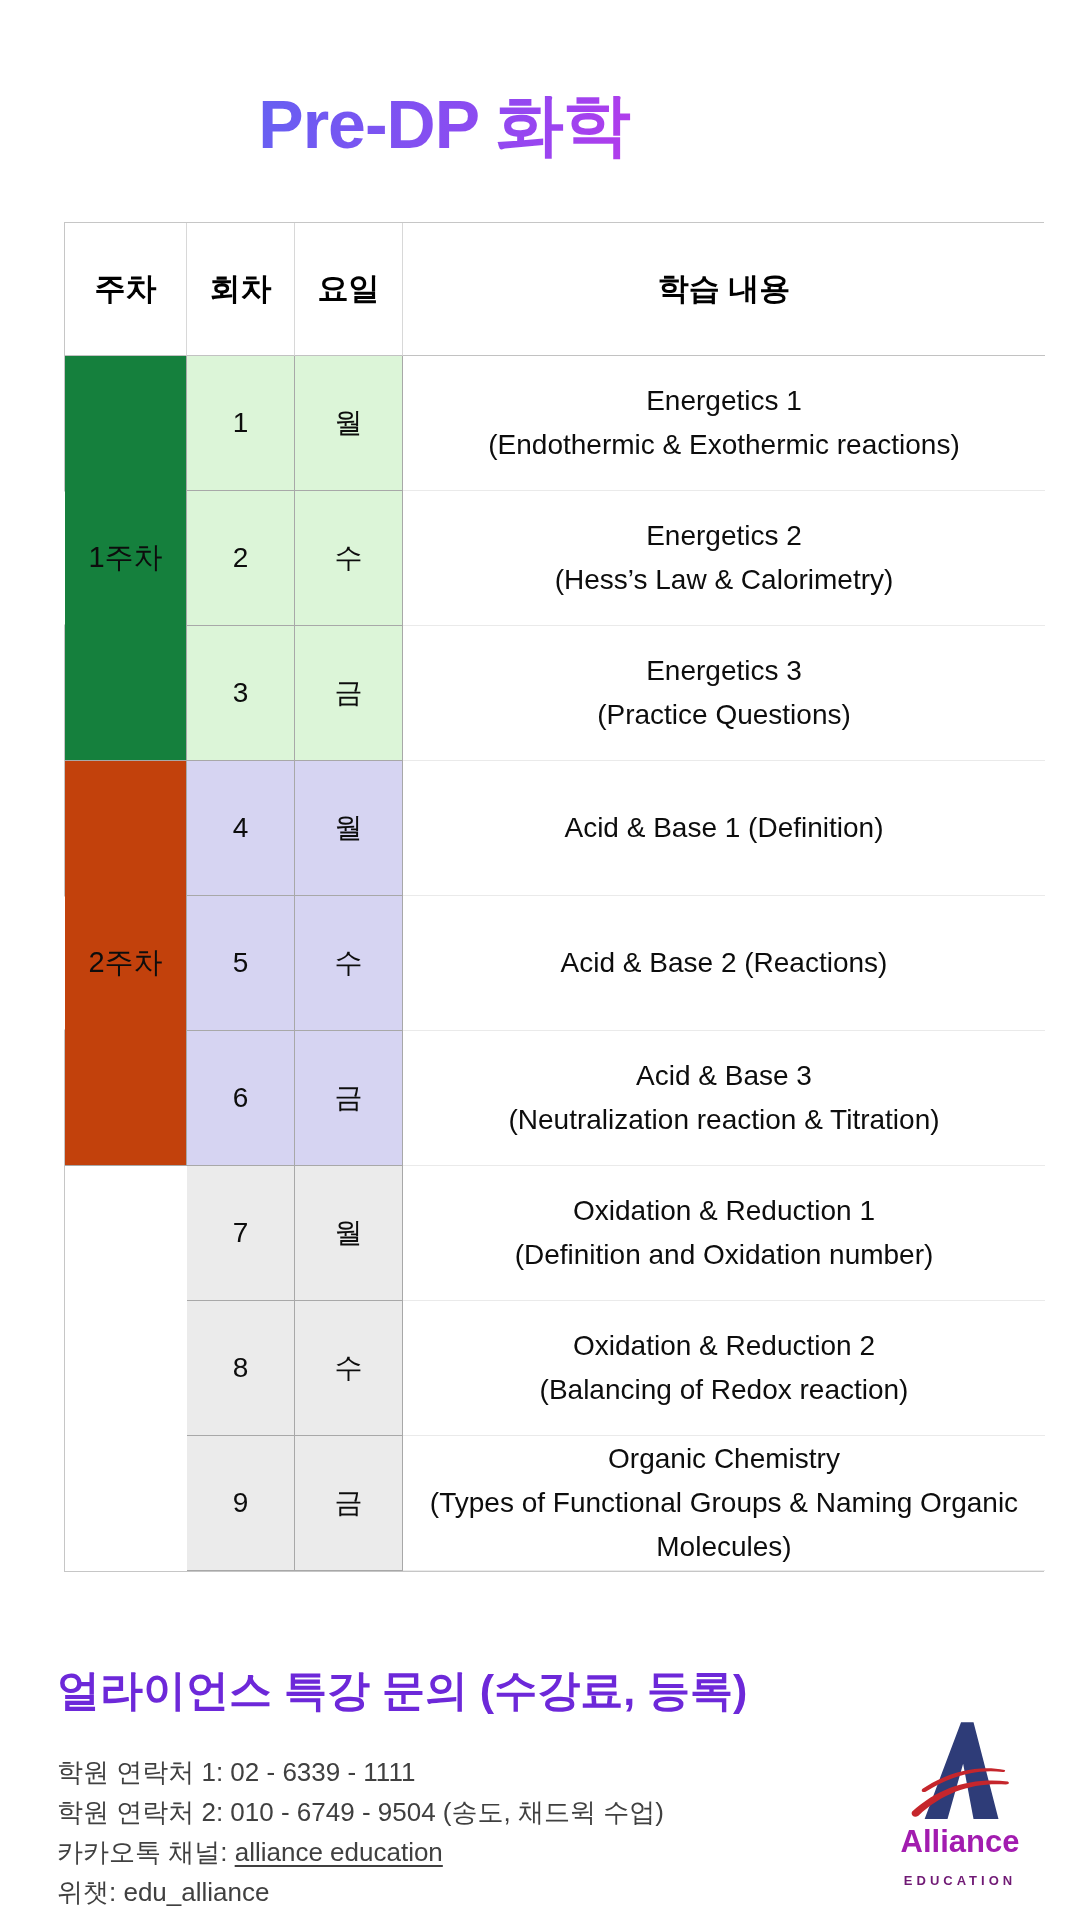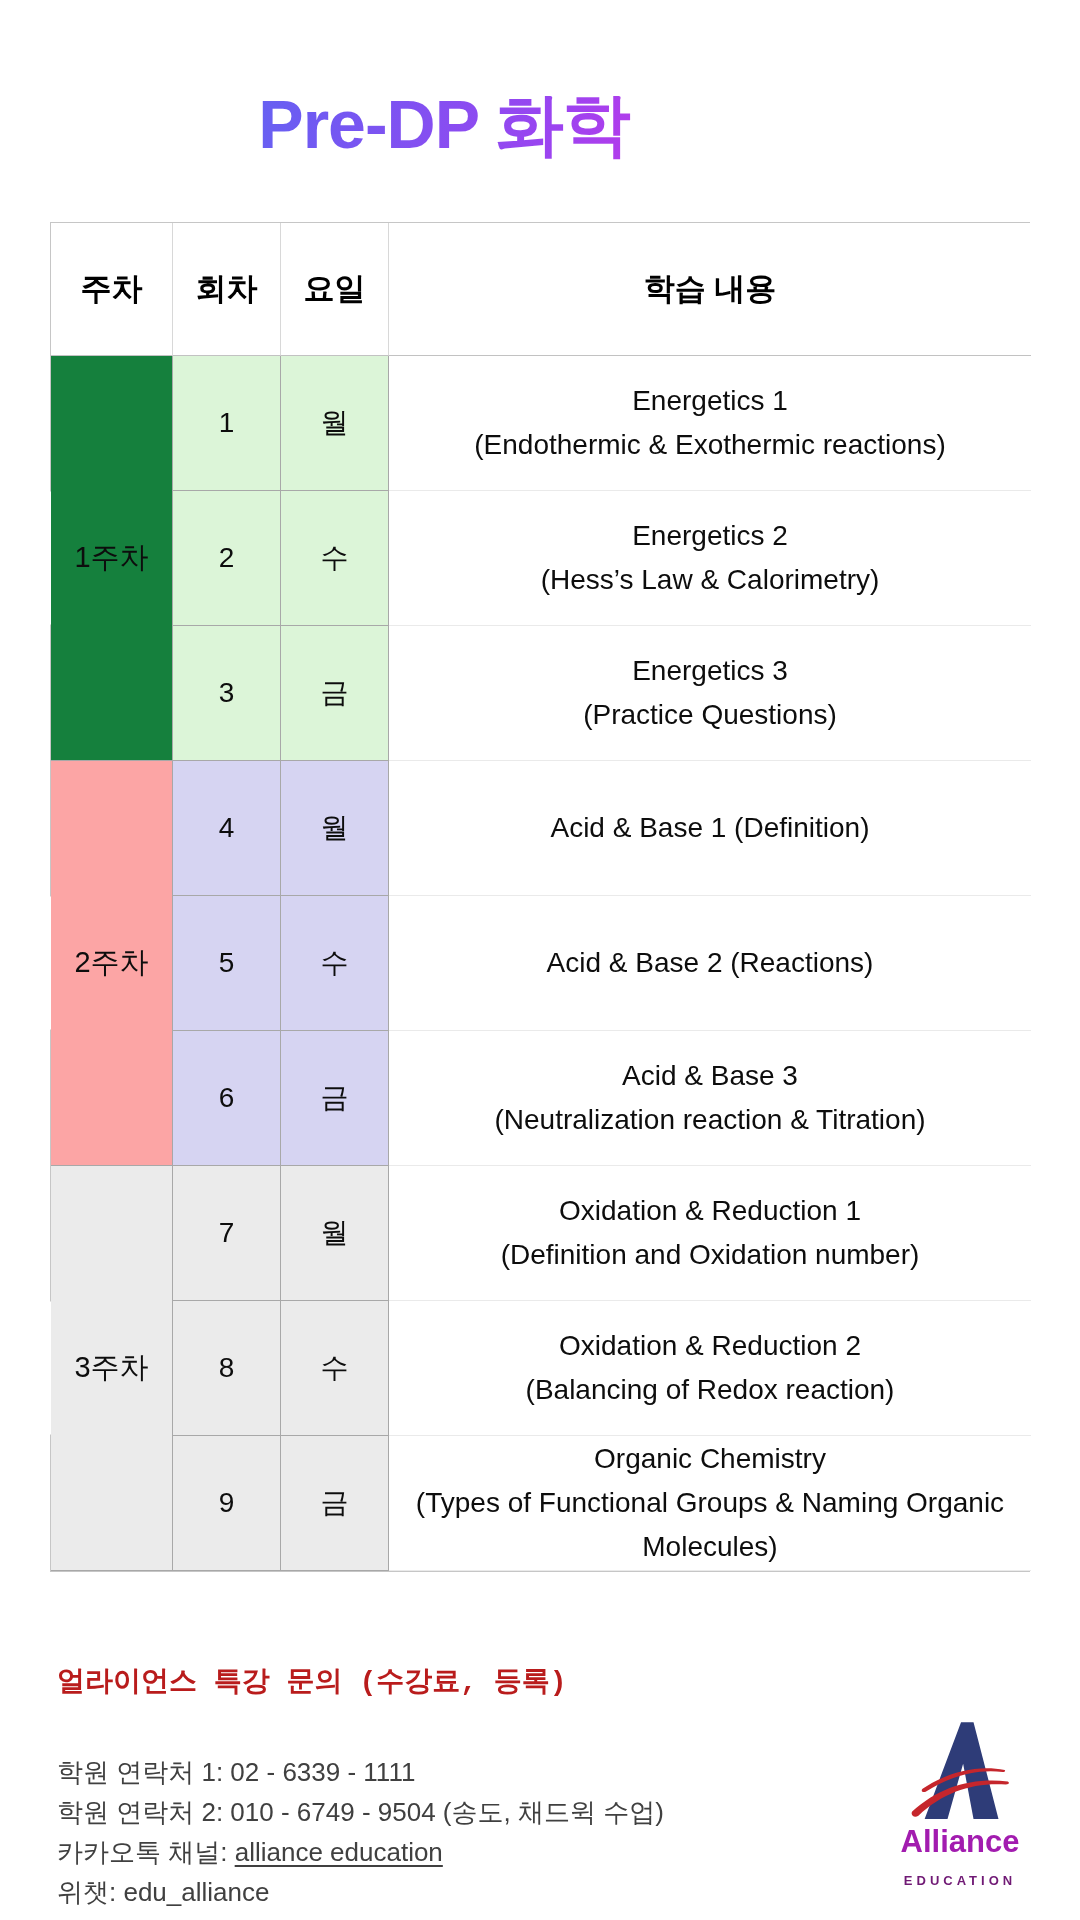--- a/index.html
+++ b/index.html
@@ -13,21 +13,21 @@
   .title {
     position:absolute; top:80px; left:0; width:888px;
     text-align:center; font-size:68px; font-weight:700; letter-spacing:-1px;
     background:linear-gradient(105deg,#4d7af1 8%,#6f5af2 35%,#9b44f0 62%,#d532e4 85%,#f02ad0 100%);
     -webkit-background-clip:text; background-clip:text;
     -webkit-text-fill-color:transparent; color:transparent;
   }
 
   
   .schedule {
-    position:absolute; left:50px; top:222px; width:980px;
+    position:absolute; left:64px; top:222px; width:980px;
     display:grid;
     grid-template-columns:122px 108px 108px 642px;
     grid-template-rows:133px repeat(9,135px);
     border:1px solid #c6c6c6;
     background:#ffffff;
   }
   .cell {
     display:flex; align-items:center; justify-content:center;
     text-align:center; position:relative;
   }
@@ -53,21 +53,21 @@
   .content {
     grid-column:4; font-size:28px; line-height:44px;
     white-space:pre-line; border-bottom:1px solid #eaeaea;
     background:#fff; padding:0 18px;
   }
   .last-of-group.no, .last-of-group.day { border-bottom-color:#a8a8a8; }
 
   
   .footer-heading {
     position:absolute; left:57px; top:1662px;
-    font-size:28px; font-weight:600; color:#b91c1c;font-family:Liberation Mono, monospace;
+    font-size:43px; font-weight:600; color:#6d28d9;
   }
   .contact {
     position:absolute; left:57px; top:1752px;
     font-size:26px; line-height:40px; color:#404040;
   }
   .contact .link { text-decoration:underline; text-underline-offset:4px; }
 
   
   .logo {
     position:absolute; left:868px; top:1718px; width:184px;
@@ -96,33 +96,32 @@
 (Endothermic &amp; Exothermic reactions)</div>
   <div class="cell no" style="background: rgb(220, 245, 216);">2</div>
   <div class="cell day" style="background: rgb(220, 245, 216);">수</div>
   <div class="cell content">Energetics 2
 (Hess’s Law &amp; Calorimetry)</div>
   <div class="cell no last-of-group" style="background: rgb(220, 245, 216);">3</div>
   <div class="cell day last-of-group" style="background: rgb(220, 245, 216);">금</div>
   <div class="cell content">Energetics 3
 (Practice Questions)</div>
 
-  <div class="cell week" style="background: #fca5a5;">2주차</div>
+  <div class="cell week" style="background: #c2410c;">2주차</div>
   <div class="cell no" style="background: rgb(214, 212, 242);">4</div>
   <div class="cell day" style="background: rgb(214, 212, 242);">월</div>
   <div class="cell content">Acid &amp; Base 1 (Definition)</div>
   <div class="cell no" style="background: rgb(214, 212, 242);">5</div>
   <div class="cell day" style="background: rgb(214, 212, 242);">수</div>
   <div class="cell content">Acid &amp; Base 2 (Reactions)</div>
   <div class="cell no last-of-group" style="background: rgb(214, 212, 242);">6</div>
   <div class="cell day last-of-group" style="background: rgb(214, 212, 242);">금</div>
   <div class="cell content">Acid &amp; Base 3
 (Neutralization reaction &amp; Titration)</div>
 
-  <div class="cell week" style="background: rgb(235, 235, 235);">3주차</div>
   <div class="cell no" style="background: rgb(235, 235, 235);">7</div>
   <div class="cell day" style="background: rgb(235, 235, 235);">월</div>
   <div class="cell content">Oxidation &amp; Reduction 1
 (Definition and Oxidation number)</div>
   <div class="cell no" style="background: rgb(235, 235, 235);">8</div>
   <div class="cell day" style="background: rgb(235, 235, 235);">수</div>
   <div class="cell content">Oxidation &amp; Reduction 2
 (Balancing of Redox reaction)</div>
   <div class="cell no last-of-group" style="background: rgb(235, 235, 235);">9</div>
   <div class="cell day last-of-group" style="background: rgb(235, 235, 235);">금</div>

